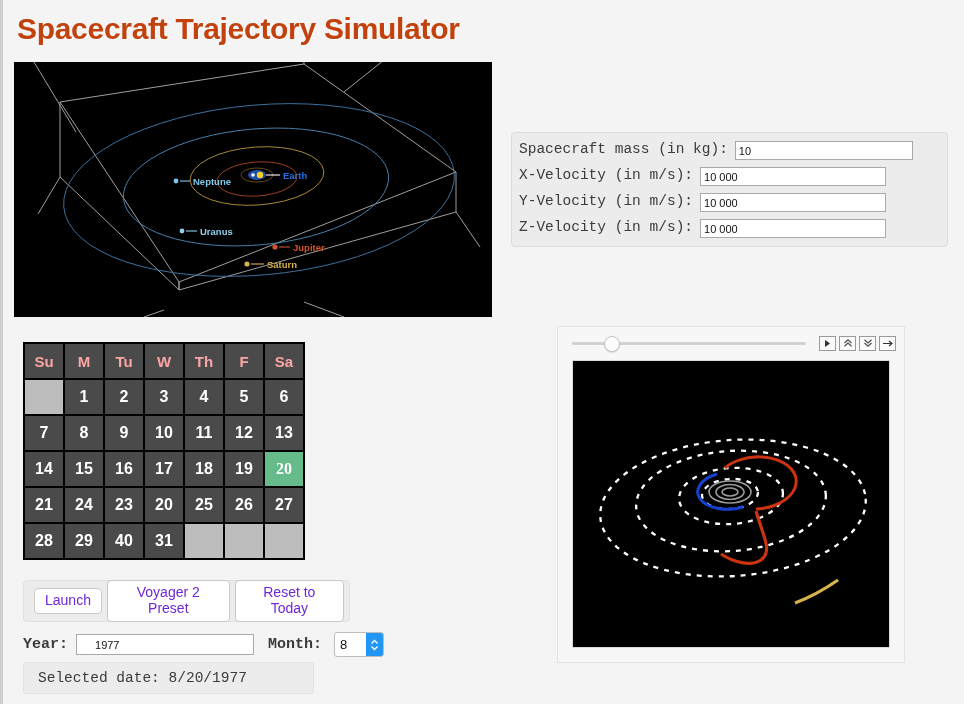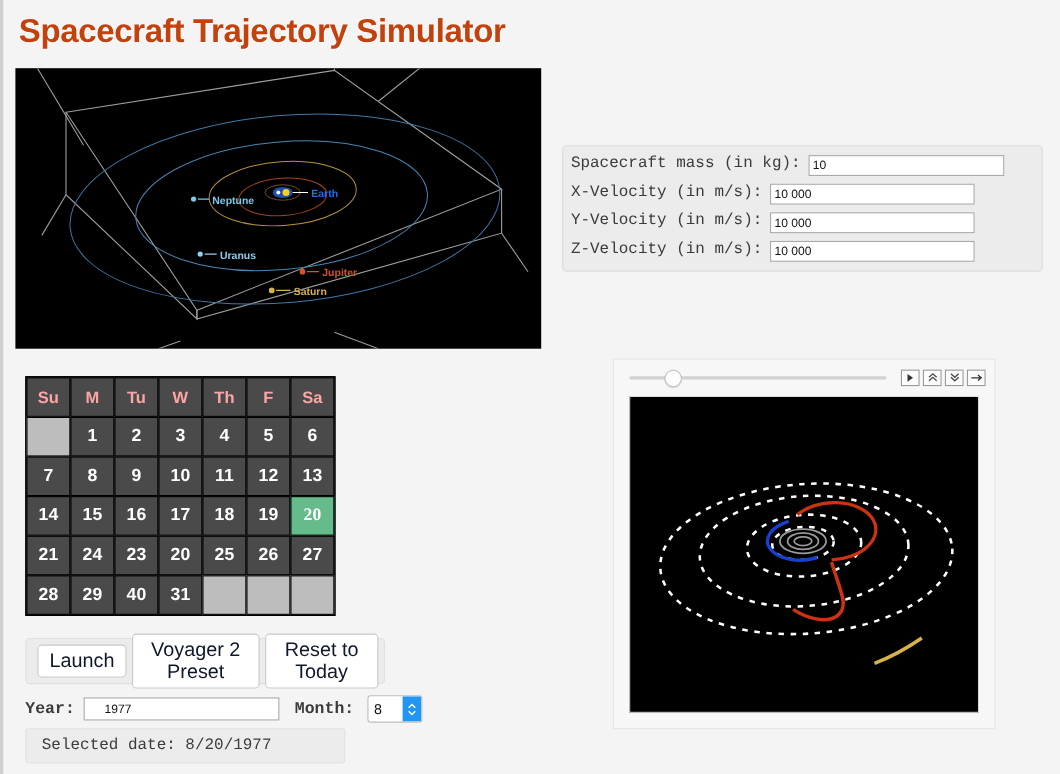--- a/index.html
+++ b/index.html
@@ -132,22 +132,22 @@
     background: #ececec;
     border: 1px solid #e0e0e0;
     border-radius: 4px;
     box-sizing: border-box;
     display: flex;
     align-items: center;
     padding-left: 10px;
   }
   .ui-button {
     font-family: "Liberation Sans", sans-serif;
-    font-size: 18px;
-    color: #0f172a;
+    font-size: 14px;
+    color: #6d28d9;
     background: #ffffff;
     border: 1px solid #c9c9c9;
     border-radius: 4px;
     padding: 4px 10px 5px;
     margin-right: 5px;
     cursor: pointer;
     line-height: 1.1;
     text-align: center;
   }
 

